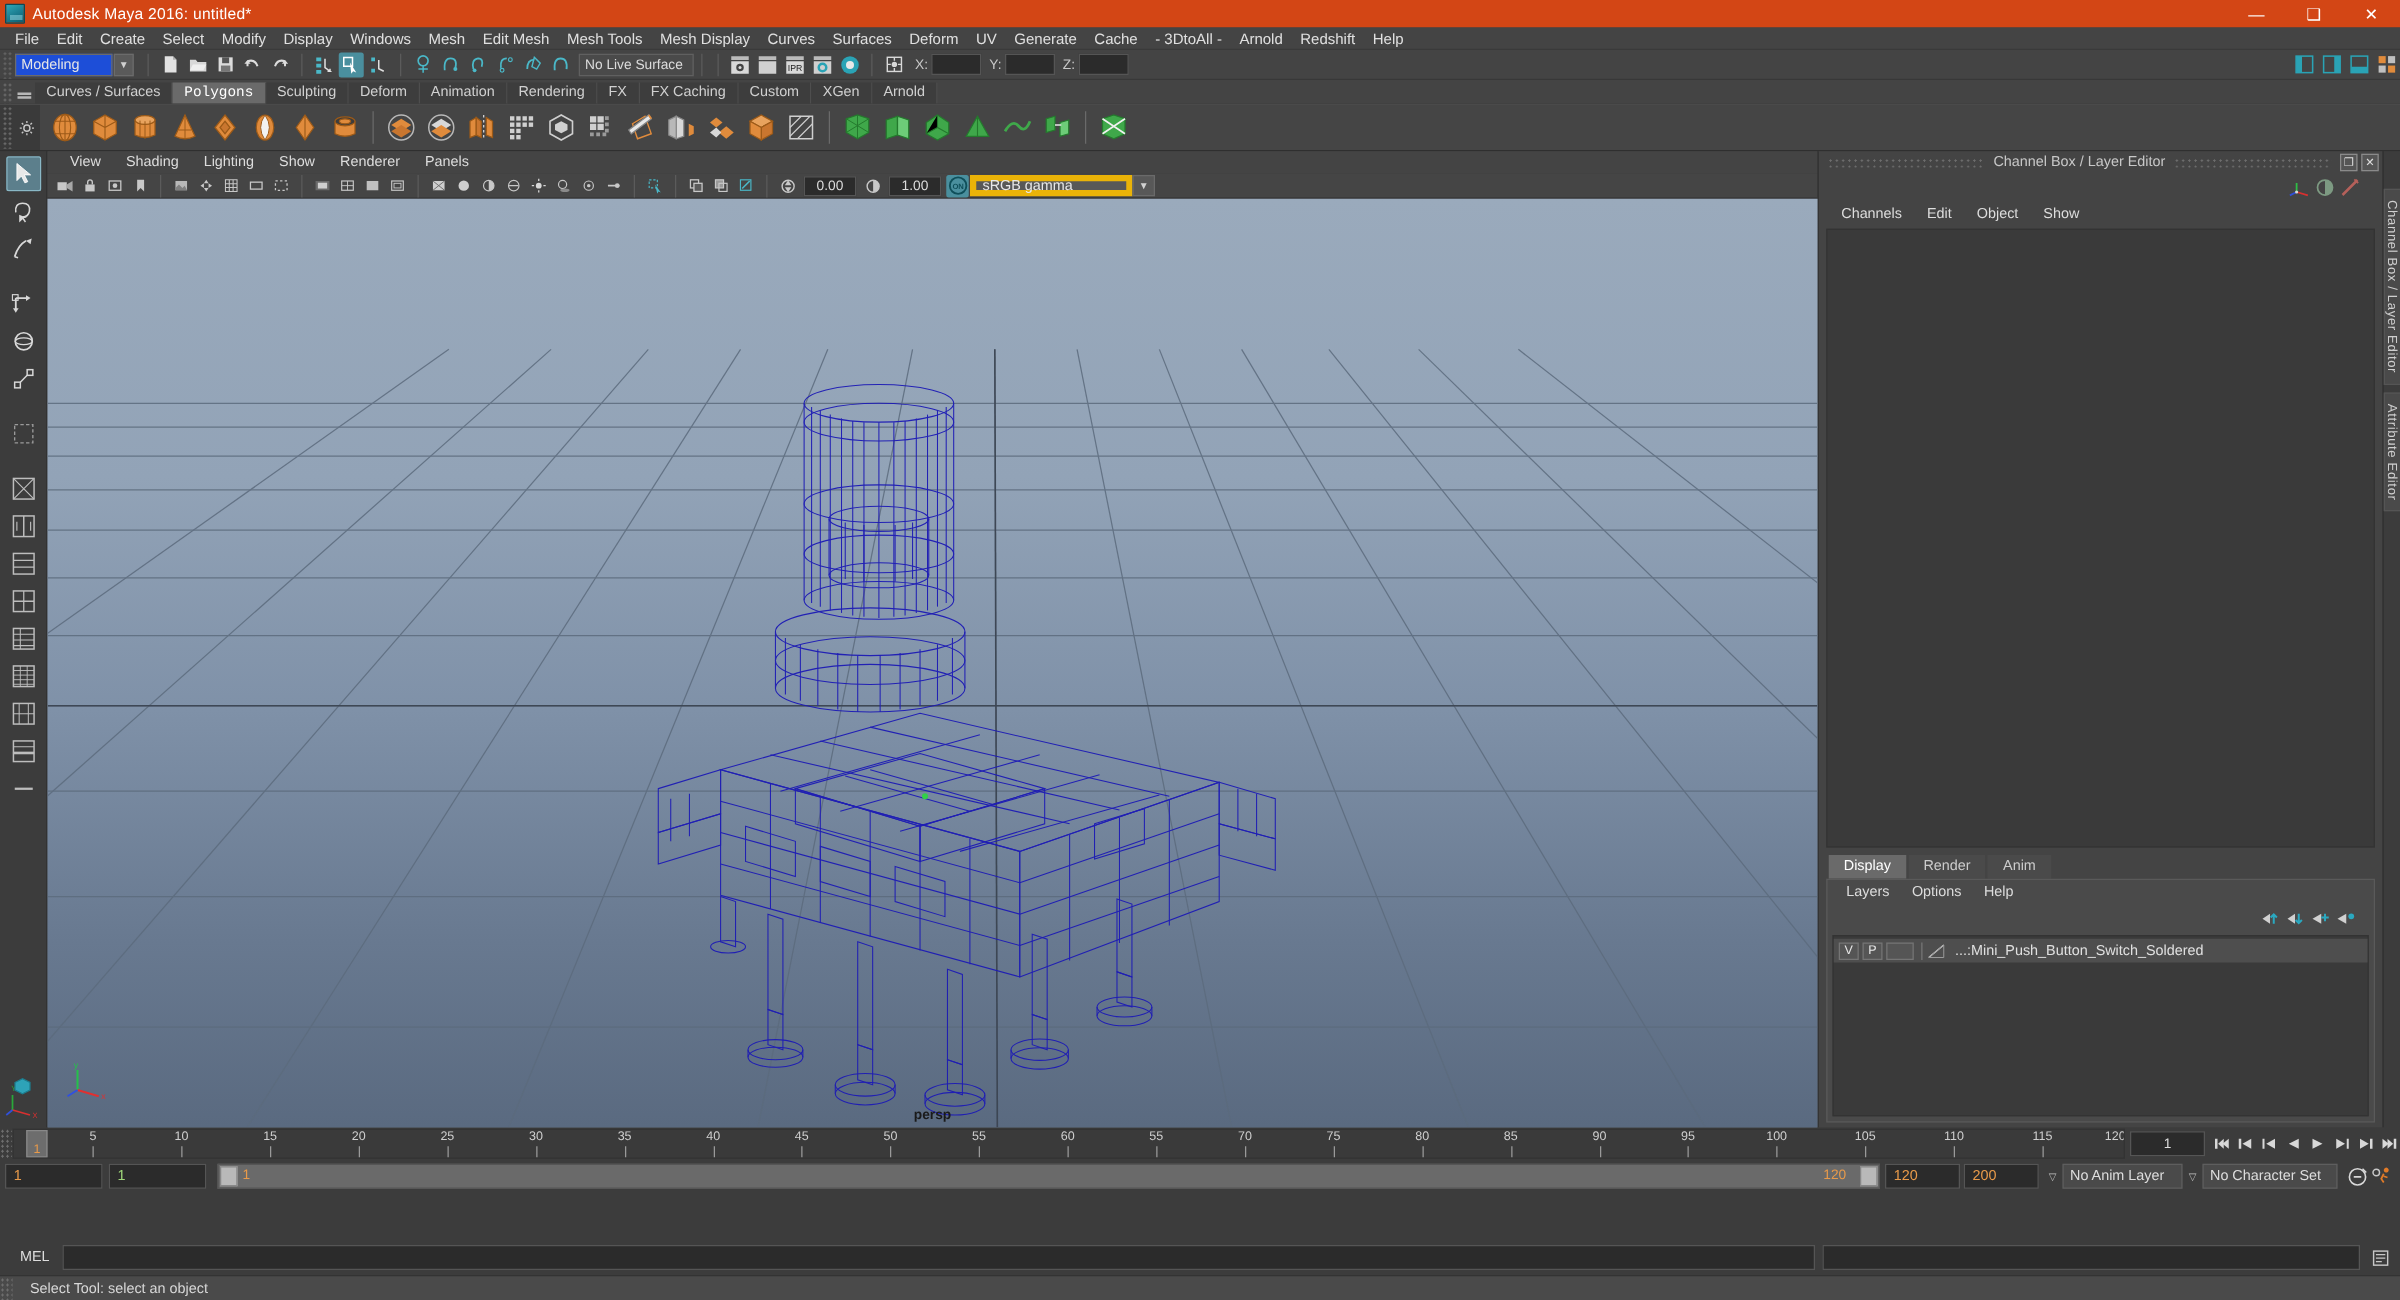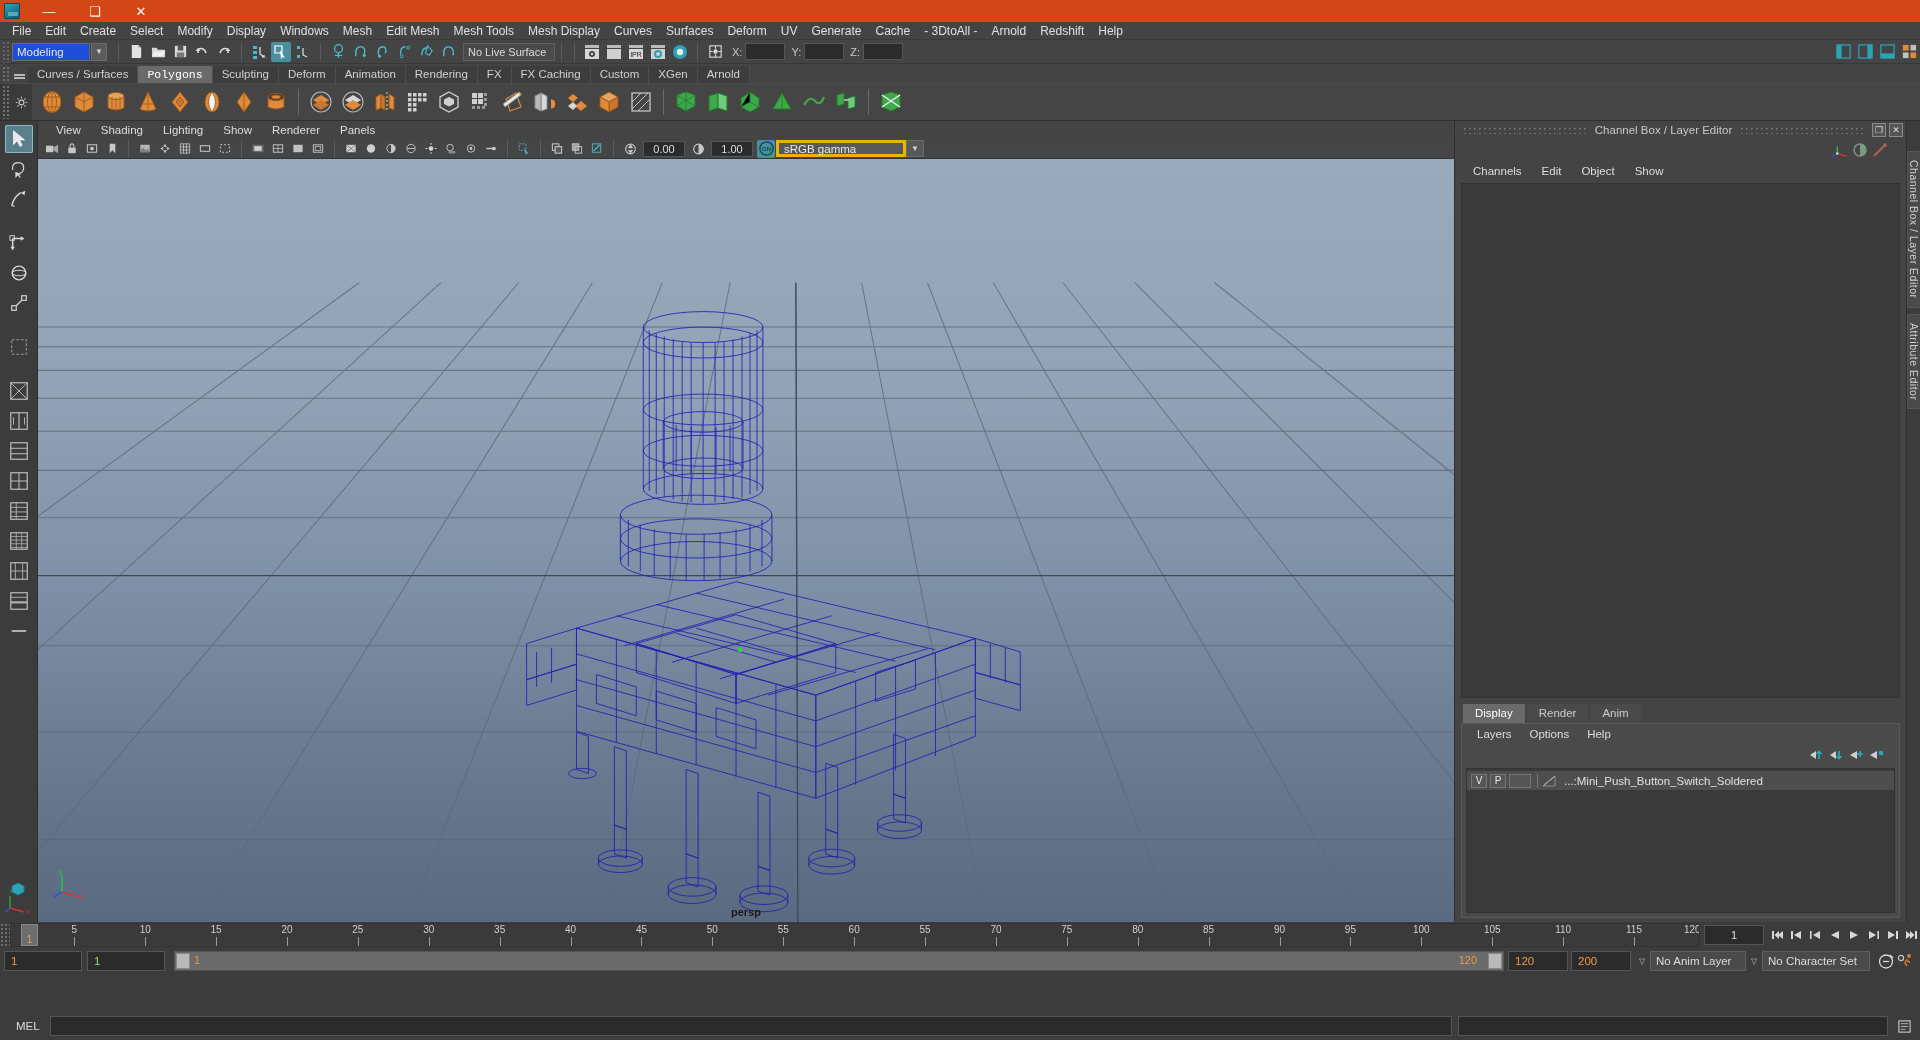--- a/index.html
+++ b/index.html
@@ -106,21 +106,21 @@
   
   .viewpanel { flex:1 1 auto; display:flex; flex-direction:column; min-width:0; background:#3c3c3c; }
   .vpmenubar { height:18px; background:#444; display:flex; align-items:center; flex:0 0 18px; padding-left:8px;}
   .vpmenubar .mi { padding:0 10px; font-size:11.5px; color:#ddd; line-height:18px;}
   .vptoolbar { height:20px; background:#454545; display:flex; align-items:center; flex:0 0 20px;
                padding-left:4px; border-bottom:1px solid #333; }
   .vpb { width:18px; height:18px; margin:0 1px; display:flex; align-items:center; justify-content:center;}
   .vpb.on { background:#4a8f9e; border-radius:2px; }
   .numfield { width:42px; height:16px; background:#2b2b2b; border:1px solid #555; color:#ddd;
               font-size:11px; text-align:center; line-height:15px; margin:0 3px; }
-  .cmsel { width:130px; height:17px; background:#585858; border:3px solid #eab308; color:#e8e8e8;
+  .cmsel { width:130px; height:17px; background:#585858; border:5px solid #eab308; color:#e8e8e8;
            font-size:11.5px; line-height:16px; padding-left:5px; display:flex; align-items:center; }
   .cmarrow { width:18px; height:17px; background:#585858; border:1px solid #6a6a6a;
              display:flex; align-items:center; justify-content:center; font-size:8px; }
 
   .viewport { flex:1 1 auto; position:relative; overflow:hidden;
               background:linear-gradient(180deg,#96a6b8 0%,#8fa0b4 32%,#7d8fa6 55%,#6a7b91 75%,#5d6d82 100%); }
   .viewport .persplabel { position:absolute; left:50%; bottom:4px; transform:translateX(-50%);
       font-size:11px; color:#1a1a1a; font-weight:bold; }
   .vpaxis { position:absolute; left:14px; bottom:22px; }
 
@@ -202,20 +202,21 @@
 
   svg { display:block; }
 </style>
 </head>
 <body>
 
 <div class="app">
 
   <div class="titlebar">
     <div class="logo"></div>
+    <div class="title">Autodesk Maya 2016: untitled*</div>
     <div class="winbtns">
       <div class="winbtn">—</div>
       <div class="winbtn">❑</div>
       <div class="winbtn close">✕</div>
     </div>
   </div>
 
   <div class="menubar">
     <div class="mi">File</div>
     <div class="mi">Edit</div>
@@ -1408,14 +1409,18 @@
     <div class="melinput"></div>
     <div class="melinput right"></div>
     <div class="melbtn">
       <svg width="15" height="15" viewBox="0 0 16 16">
           <rect x="2" y="2" width="12" height="12" fill="none" stroke="#c8c8c8" stroke-width="1.2"></rect>
           <path d="M4 5 H12 M4 8 H12 M4 11 H9" stroke="#c8c8c8" stroke-width=".9"></path>
         </svg>
       </div>
   </div>
 
+  <div class="statusbar">
+    <div class="tlgrip" style="height:18px"></div>
+    <div class="txt">Select Tool: select an object</div>
+  </div>
 
 </div>
 
 </body></html>

